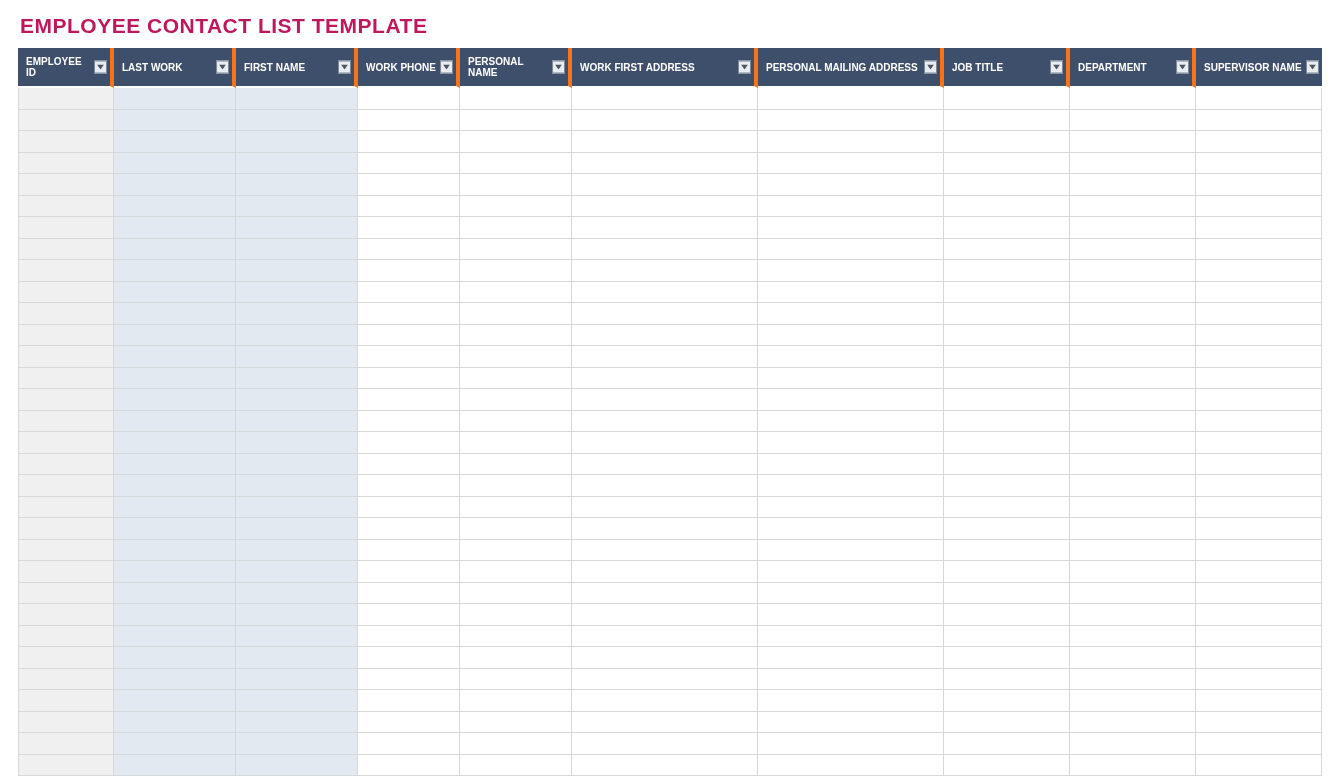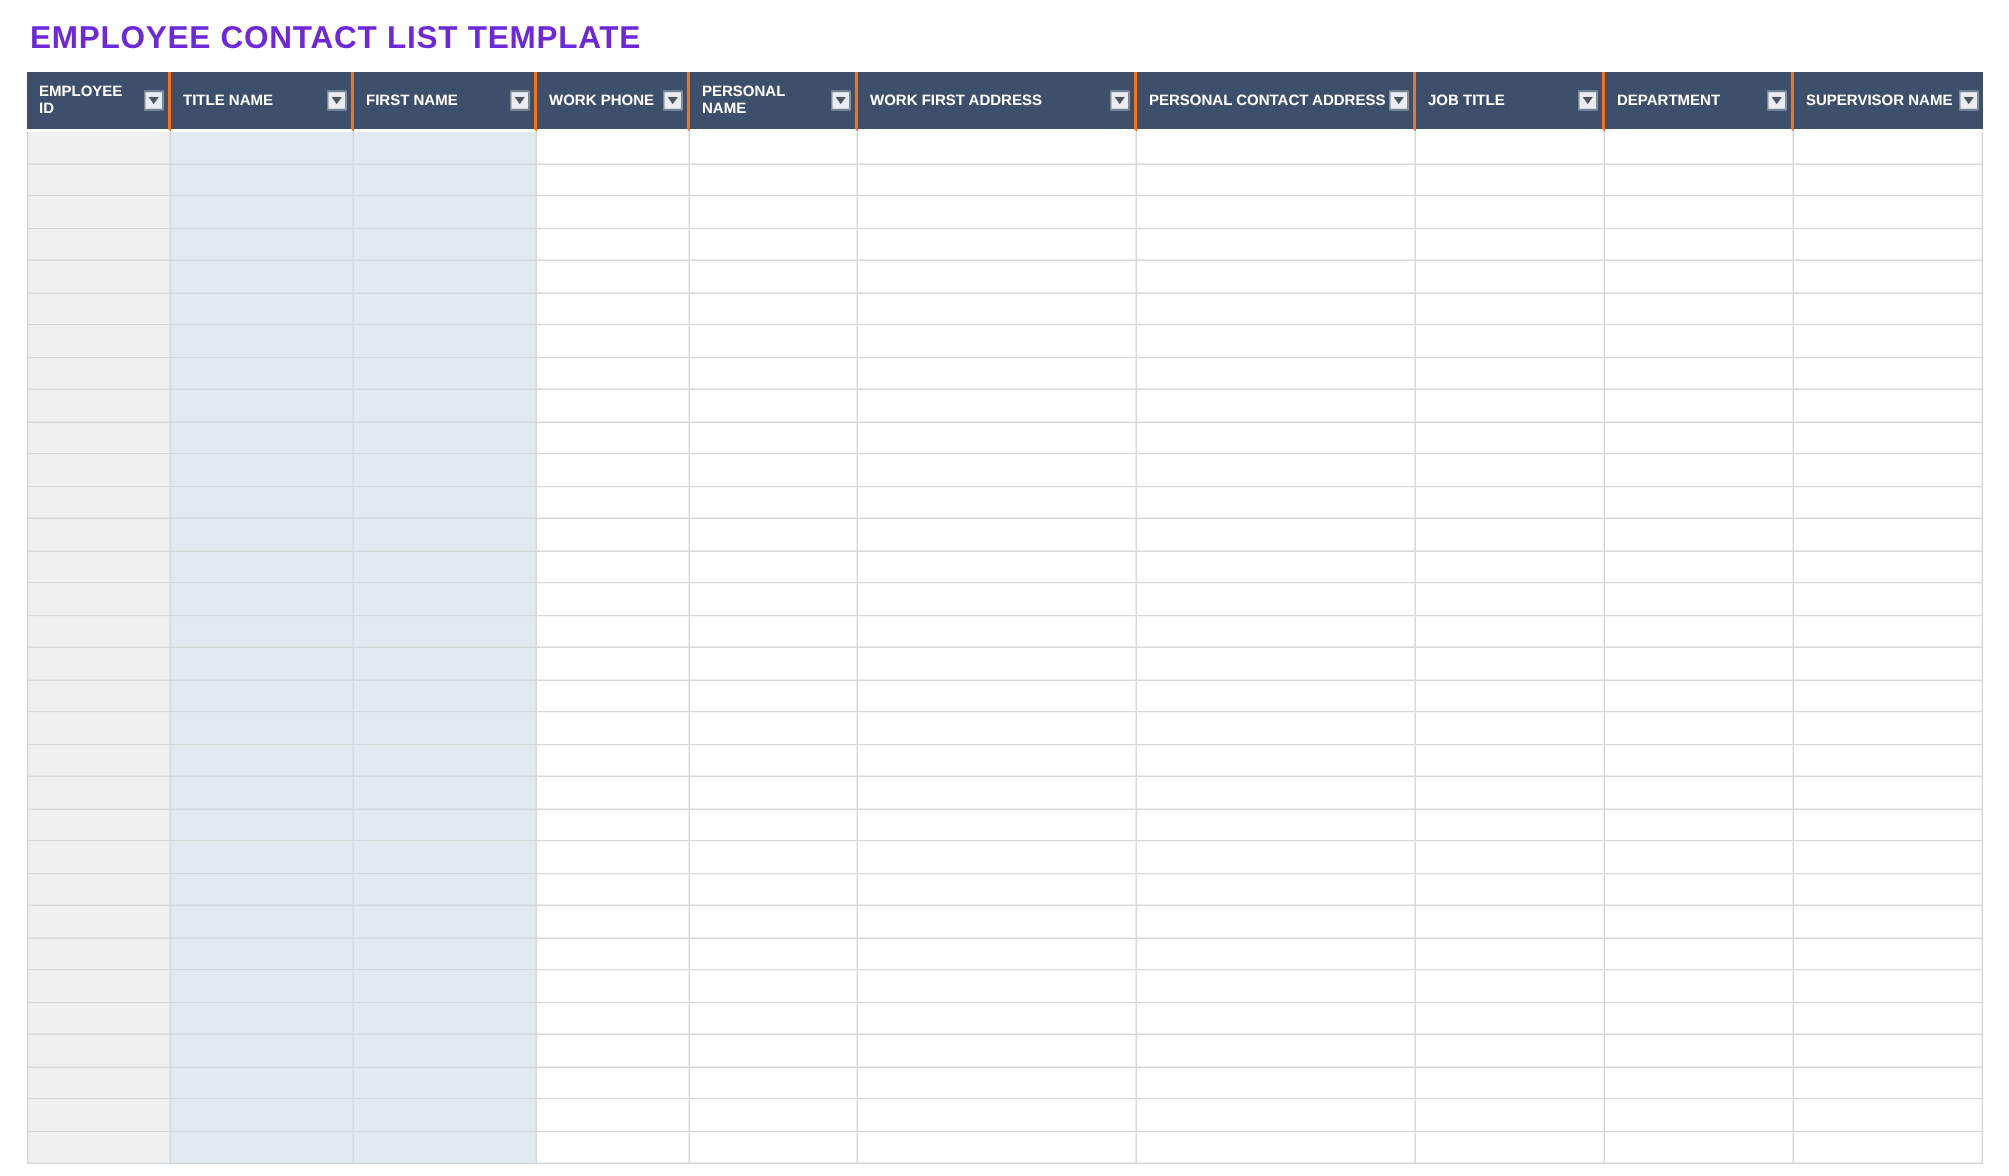--- a/index.html
+++ b/index.html
@@ -10,21 +10,21 @@
   }
   .page{
     width:1339px;
     box-sizing:border-box;
     padding:10px 18px 0 18px;
   }
   .title{
     font-size:21px;
     font-weight:700;
     letter-spacing:0.5px;
-    color:#6d28d9;
+    color:#be185d;
     margin:4px 0 10px 2px;
   }
   table.contact{
     border-collapse:separate;
     border-spacing:0;
     width:100%;
     table-layout:fixed;
   }
   
   col.c0{width:96px;}
@@ -41,21 +41,21 @@
   thead th{
     background:#3e4f6b;
     color:#ffffff;
     font-size:10px;
     font-weight:700;
     text-align:left;
     vertical-align:middle;
     padding:4px 18px 4px 8px;
     position:relative;
     height:30px;
-    border-right:2px solid #f97316;
+    border-right:4px solid #f97316;
     border-bottom:2px solid #ffffff;
     line-height:1.1;
   }
   thead th:last-child{border-right:none;}
   .filter{
     position:absolute;
     right:3px;
     top:50%;
     transform:translateY(-50%);
     width:13px;
@@ -102,21 +102,21 @@
         <col class="c8">
         <col class="c9">
     </colgroup>
     <thead>
       <tr id="head-row">
           <th><span>EMPLOYEE ID</span><span class="filter">
               <svg width="7" height="5" viewBox="0 0 7 5">
                 <polygon points="0,0 7,0 3.5,5" fill="#4a5560"></polygon>
               </svg>
             </span></th>
-          <th><span>TITLE NAME</span><span class="filter">
+          <th><span>LAST WORK</span><span class="filter">
               <svg width="7" height="5" viewBox="0 0 7 5">
                 <polygon points="0,0 7,0 3.5,5" fill="#4a5560"></polygon>
               </svg>
             </span></th>
           <th><span>FIRST NAME</span><span class="filter">
               <svg width="7" height="5" viewBox="0 0 7 5">
                 <polygon points="0,0 7,0 3.5,5" fill="#4a5560"></polygon>
               </svg>
             </span></th>
           <th><span>WORK PHONE</span><span class="filter">
@@ -127,21 +127,21 @@
           <th><span>PERSONAL NAME</span><span class="filter">
               <svg width="7" height="5" viewBox="0 0 7 5">
                 <polygon points="0,0 7,0 3.5,5" fill="#4a5560"></polygon>
               </svg>
             </span></th>
           <th><span>WORK FIRST ADDRESS</span><span class="filter">
               <svg width="7" height="5" viewBox="0 0 7 5">
                 <polygon points="0,0 7,0 3.5,5" fill="#4a5560"></polygon>
               </svg>
             </span></th>
-          <th><span>PERSONAL CONTACT ADDRESS</span><span class="filter">
+          <th><span>PERSONAL MAILING ADDRESS</span><span class="filter">
               <svg width="7" height="5" viewBox="0 0 7 5">
                 <polygon points="0,0 7,0 3.5,5" fill="#4a5560"></polygon>
               </svg>
             </span></th>
           <th><span>JOB TITLE</span><span class="filter">
               <svg width="7" height="5" viewBox="0 0 7 5">
                 <polygon points="0,0 7,0 3.5,5" fill="#4a5560"></polygon>
               </svg>
             </span></th>
           <th><span>DEPARTMENT</span><span class="filter">

